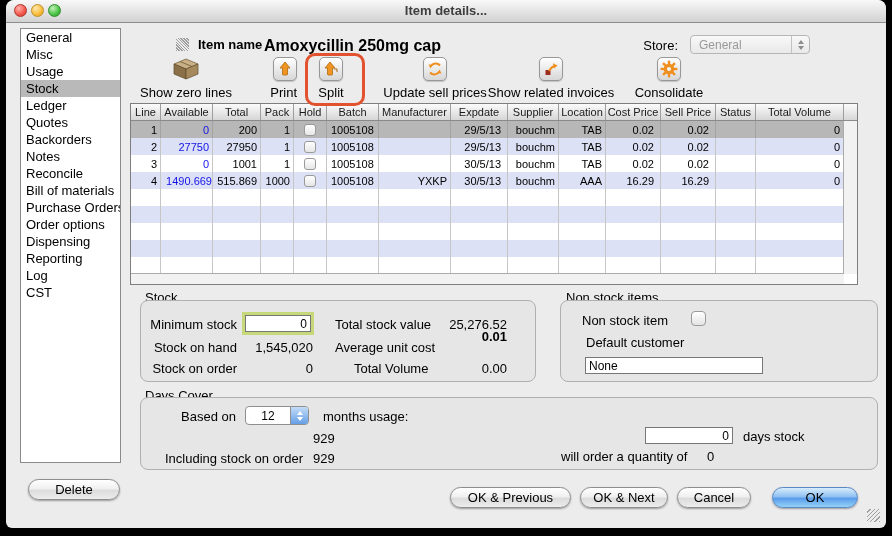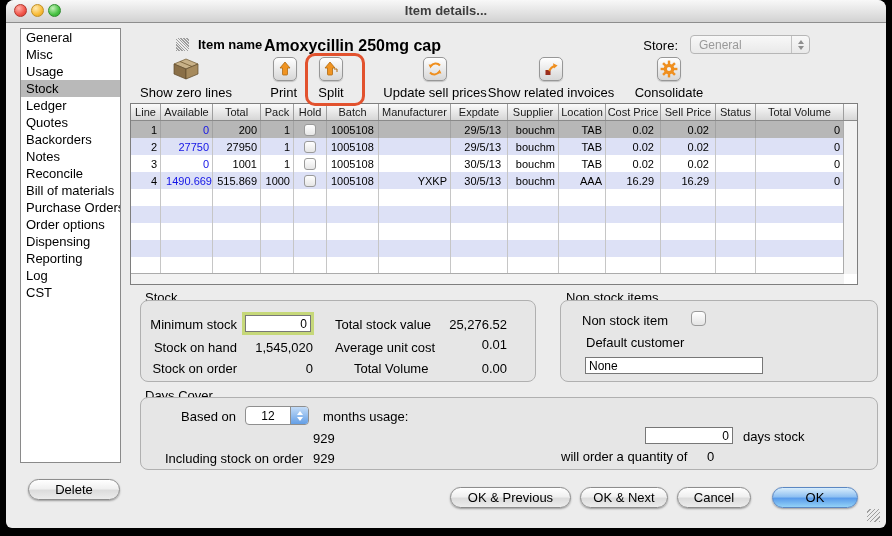--- a/index.html
+++ b/index.html
@@ -443,21 +443,21 @@
   <div class="grp-label" style="left:139px;top:290px;">Stock</div>
   <div class="grp" style="left:134px;top:300px;width:396px;height:82px;">
     <span class="abs tr-right" style="left:0;width:96px;top:16px;">Minimum stock</span>
     <input class="field num focus-green" style="left: 104px; top: 14px; width: 66px; height: 17px;" value="0">
     <span class="abs" style="left:194px;top:16px;">Total stock value</span>
     <span class="abs tr-right" style="left:300px;width:66px;top:16px;">25,276.52</span>
 
     <span class="abs tr-right" style="left:0;width:96px;top:39px;">Stock on hand</span>
     <span class="abs tr-right" style="left:96px;width:76px;top:39px;">1,545,020</span>
     <span class="abs" style="left:194px;top:39px;">Average unit cost</span>
-    <span class="abs tr-right" style="left:300px;width:66px;top:36px;">0.01</span>
+    <span class="abs tr-right" style="left:300px;width:66px;top:28px;font-weight:bold;">0.01</span>
 
     <span class="abs tr-right" style="left:0;width:96px;top:60px;">Stock on order</span>
     <span class="abs tr-right" style="left:96px;width:76px;top:60px;">0</span>
     <span class="abs" style="left:213px;top:60px;">Total Volume</span>
     <span class="abs tr-right" style="left:300px;width:66px;top:60px;">0.00</span>
   </div>
 
   <div class="grp-label" style="left:560px;top:290px;">Non stock items</div>
   <div class="grp" style="left:554px;top:300px;width:318px;height:82px;">
     <span class="abs" style="left:21px;top:12px;">Non stock item</span>

